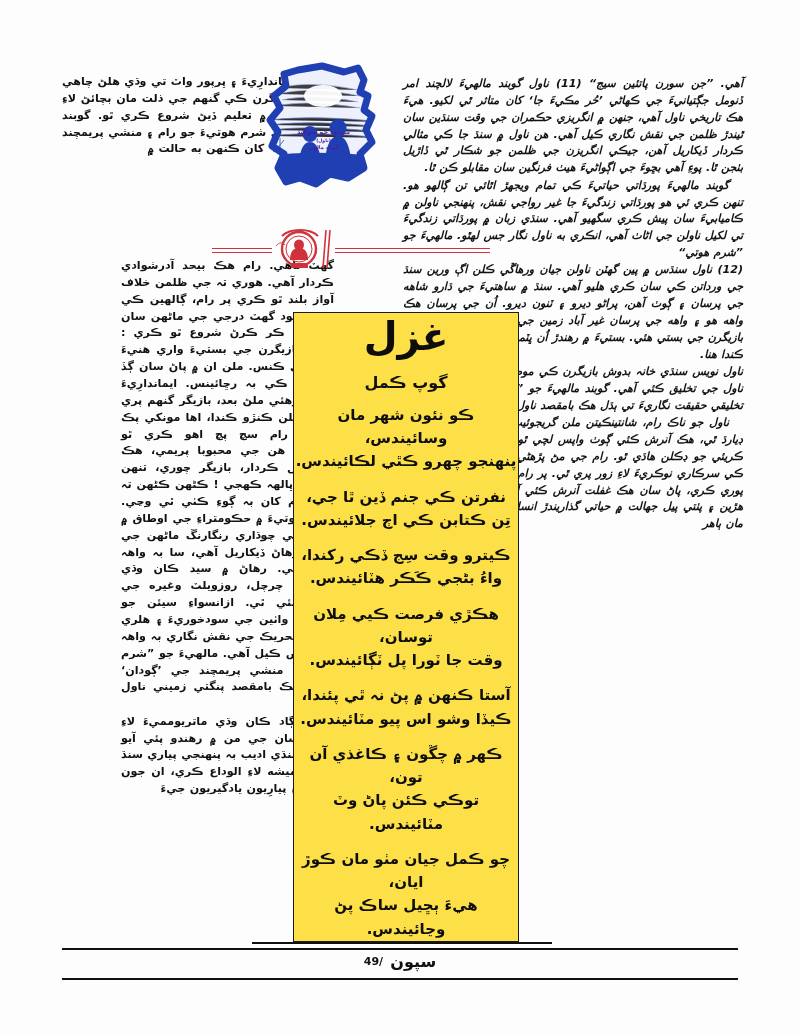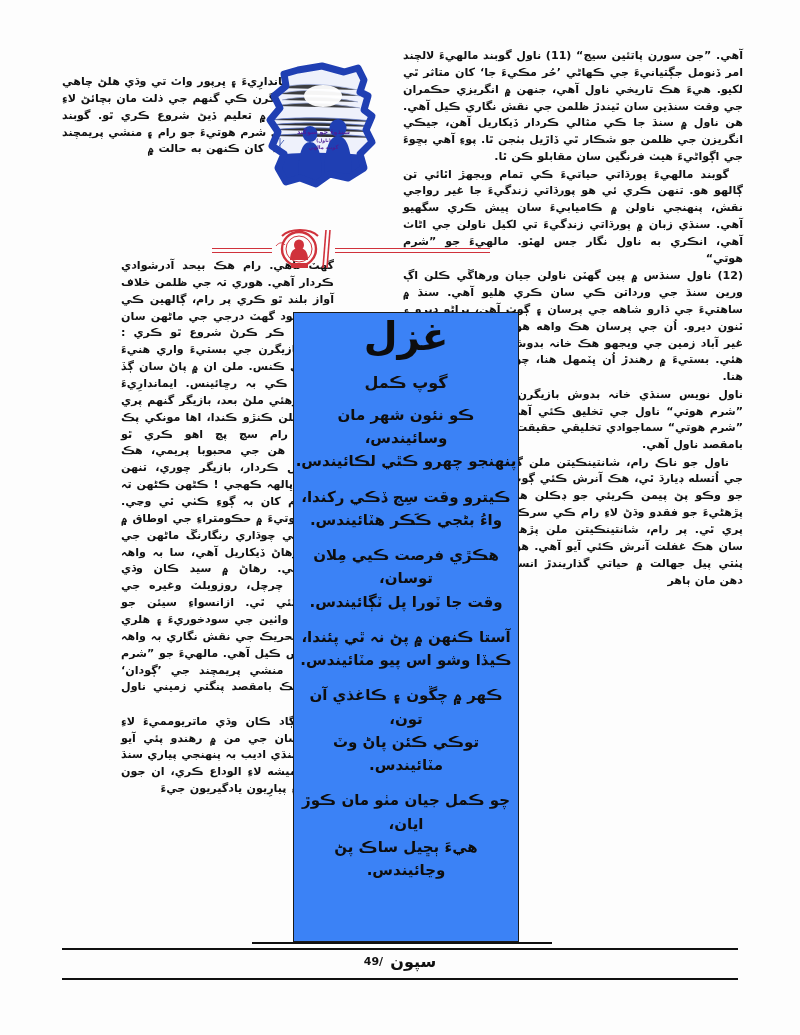--- a/index.html
+++ b/index.html
@@ -20,21 +20,21 @@
     direction:rtl;text-align:justify;
     font-size:11.1px;line-height:1.52;
     color:#121212;font-weight:700;
     letter-spacing:0px;word-spacing:0.5px;
     -webkit-font-smoothing:none;
   }
   .col p{margin:0 0 0.5px 0;text-align:justify;text-justify:inter-word;}
   .col p.indent{text-indent:14px;}
 
   #right-col{
-    top:48px;right:57px;width:340px;
+    top:76px;right:57px;width:340px;font-style:italic;
   }
   #left-col{
     top:74px;right:466px;width:272px;
   }
   #left-col-lower{
     top:258px;right:466px;width:213px;
   }
 
   
   #cover-figure{
@@ -69,21 +69,21 @@
     border-top:1.1px solid #d0323c;
   }
   #emblem-rule-left2{
     position:absolute;top:252px;right:528px;width:60px;height:0;
     border-top:1.1px solid #d0323c;
   }
 
   
   #poem-box{
     position:absolute;top:312px;right:281px;width:226px;height:630px;
-    background:#3b82f6;
+    background:#fde047;
     border:1.6px solid #1b1b1b;
     box-sizing:border-box;
     direction:rtl;
   }
   #poem-title{
     text-align:center;font-size:39px;font-weight:700;color:#0d0d0d;
     margin-top:4px;line-height:1.05;letter-spacing:-1px;
   }
   #poem-author{
     text-align:center;font-size:16px;font-weight:700;color:#111;
@@ -232,20 +232,24 @@
 
   <div id="poem-box">
     <div id="poem-title">غزل</div>
     <div id="poem-author">گوپ ڪمل</div>
 
     <div class="stanza">
       <span class="line">ڪو نئون شهر مان وسائيندس،</span>
       <span class="line">پنهنجو چهرو ڪٿي لڪائيندس.</span>
     </div>
     <div class="stanza">
+      <span class="line">نفرتن ڪي جنم ڏين ٿا جي،</span>
+      <span class="line">تِن ڪتابن ڪي اڄ جلائيندس.</span>
+    </div>
+    <div class="stanza">
       <span class="line">ڪيترو وقت سِج ڏڪي رکندا،</span>
       <span class="line">واءُ بڻجي ڪَڪر هٽائيندس.</span>
     </div>
     <div class="stanza">
       <span class="line">هڪڙي فرصت ڪيي مِلان توسان،</span>
       <span class="line">وقت جا ٽورا پل ٽڳائيندس.</span>
     </div>
     <div class="stanza">
       <span class="line">آستا ڪنهن ۾ پڻ نہ ٿي پئندا،</span>
       <span class="line">ڪيڏا وشو اس پيو مٽائيندس.</span>

